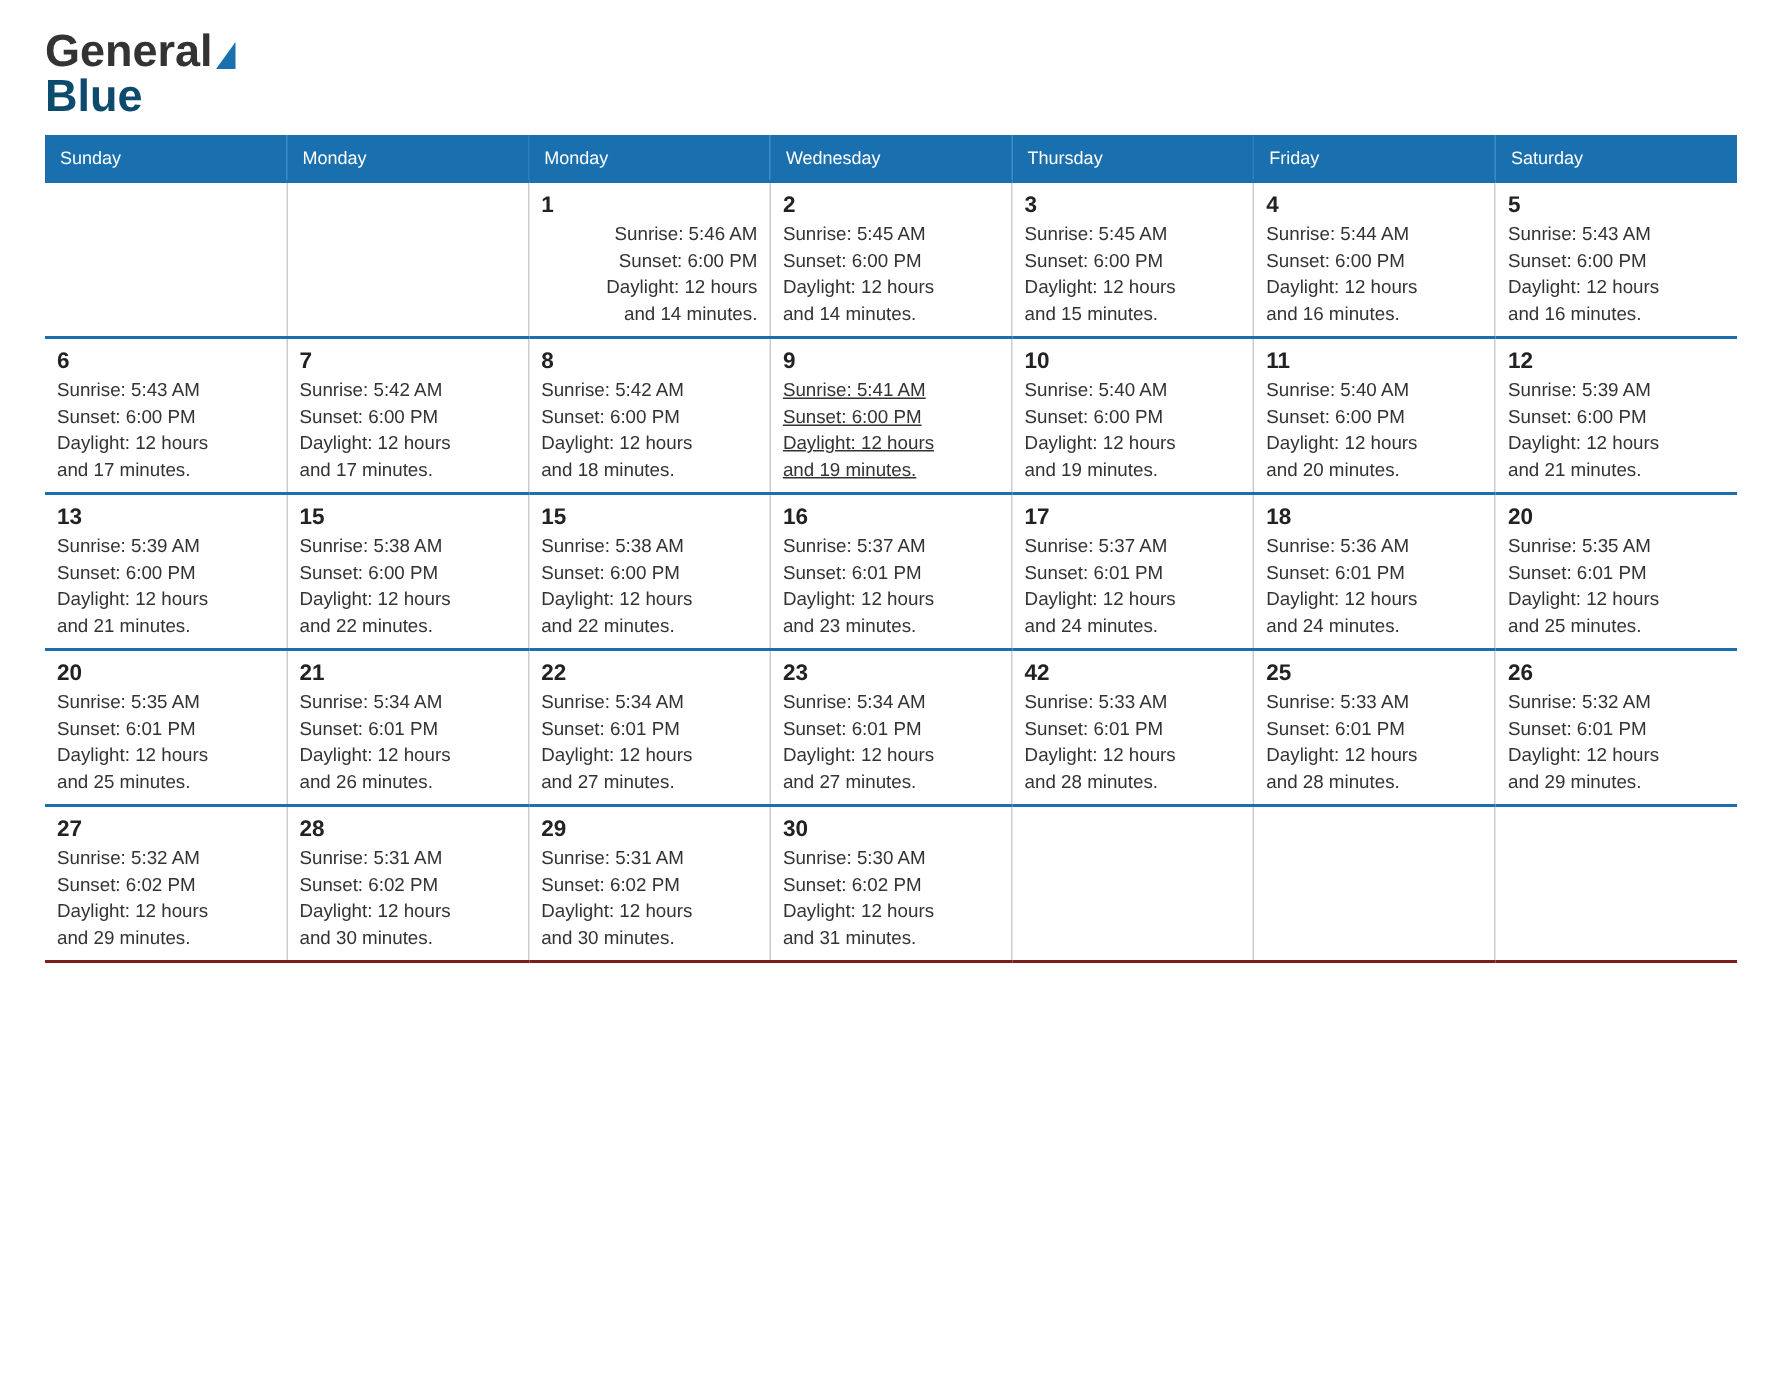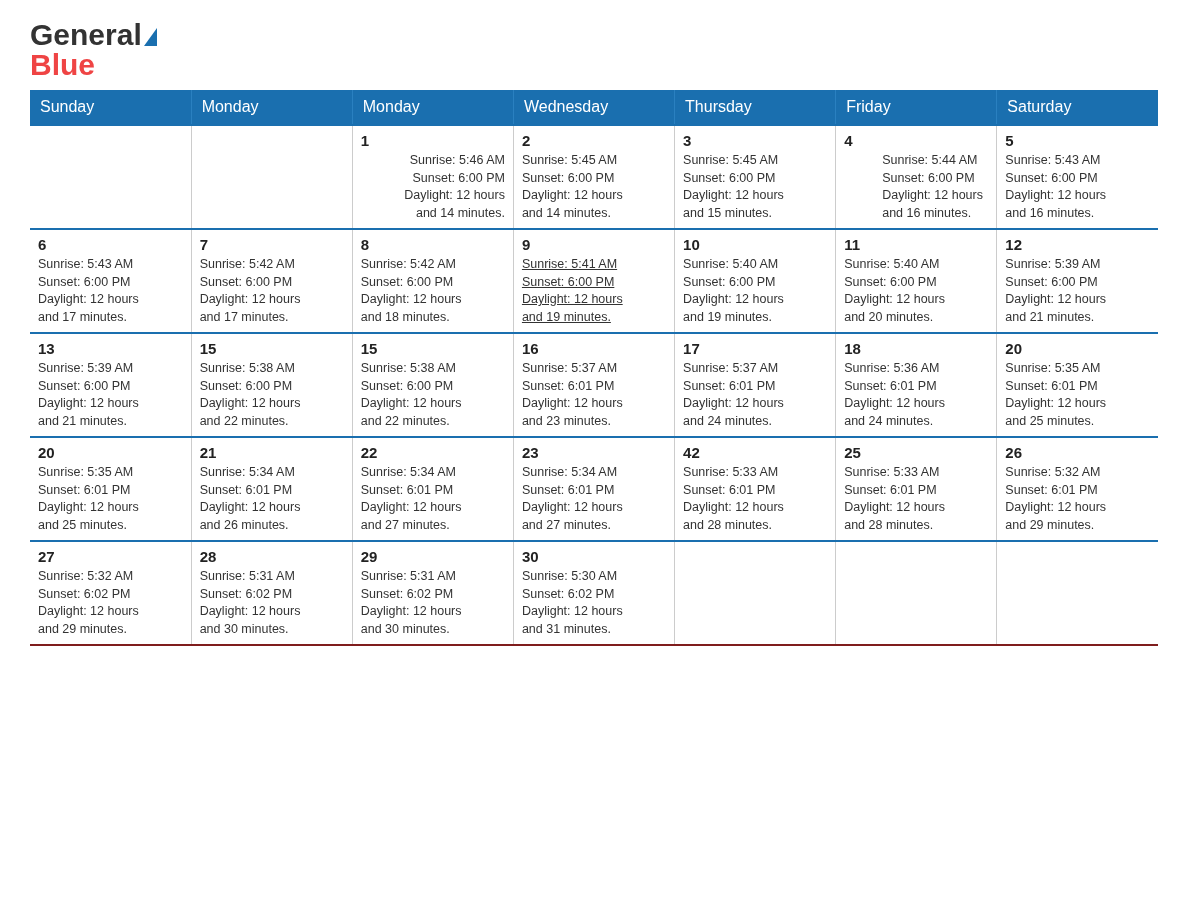--- a/index.html
+++ b/index.html
@@ -39,21 +39,21 @@
     .calendar-table {
       width: 100%;
       border-collapse: collapse;
       margin-top: 10px;
     }
     .calendar-table thead tr th {
       background-color: #1a6faf;
       color: #fff;
       text-align: left;
       padding: 8px 10px;
-      font-size: 16px;
+      font-size: 12px;
       font-weight: normal;
       border-right: 1px solid #2a80c0;
     }
     .calendar-table thead tr th:last-child {
       border-right: none;
     }
     .calendar-table tbody tr td {
       border-top: 2px solid #1a6faf;
       border-right: 1px solid #ccc;
       vertical-align: top;
@@ -89,21 +89,21 @@
 <body>
 
 <div class="header-area">
   <div class="logo-area">
     <div style="display:flex; align-items:center; line-height:1;">
       <div style="display:flex; flex-direction:column; align-items:center;">
         <div style="display:flex; align-items:flex-end;">
           <span style="font-size:30px; font-weight:bold; color:#333;">General</span>
           <div style="width:0; height:0; border-left:13px solid transparent; border-bottom:18px solid #1a6faf; display:inline-block; margin-left:2px; margin-bottom:4px;"></div>
         </div>
-        <span style="font-size:30px; font-weight:bold; color:#ef4444; align-self:flex-start;">Blue</span>
+        <span style="font-size:30px; font-weight:bold; color:#0c4a6e; align-self:flex-start;">Blue</span>
       </div>
     </div>
   </div>
   <div class="title-area">
     <div class="month-title"></div>
     <div class="location-subtitle"></div>
   </div>
 </div>
 
 <table class="calendar-table">
@@ -138,21 +138,21 @@
         </td>
         <td>
           <div class="day-number">3</div>
           <div class="day-info" style="white-space: pre-line;">Sunrise: 5:45 AM
 Sunset: 6:00 PM
 Daylight: 12 hours
 and 15 minutes.</div>
         </td>
         <td>
           <div class="day-number">4</div>
-          <div class="day-info" style="white-space: pre-line; margin-left: 38px;">Sunrise: 5:44 AM
+          <div class="day-info" style="white-space: pre-line;">Sunrise: 5:44 AM
 Sunset: 6:00 PM
 Daylight: 12 hours
 and 16 minutes.</div>
         </td>
         <td>
           <div class="day-number">5</div>
           <div class="day-info" style="white-space: pre-line;">Sunrise: 5:43 AM
 Sunset: 6:00 PM
 Daylight: 12 hours
 and 16 minutes.</div>

